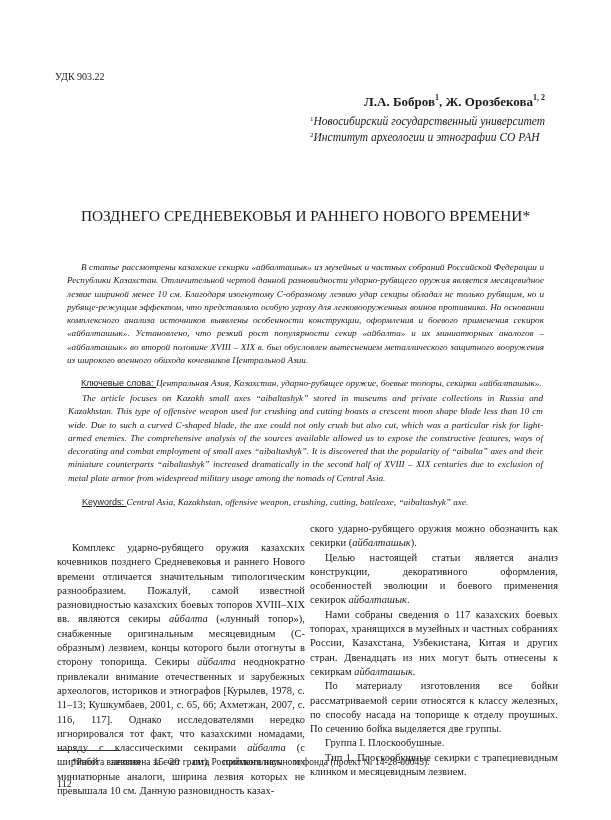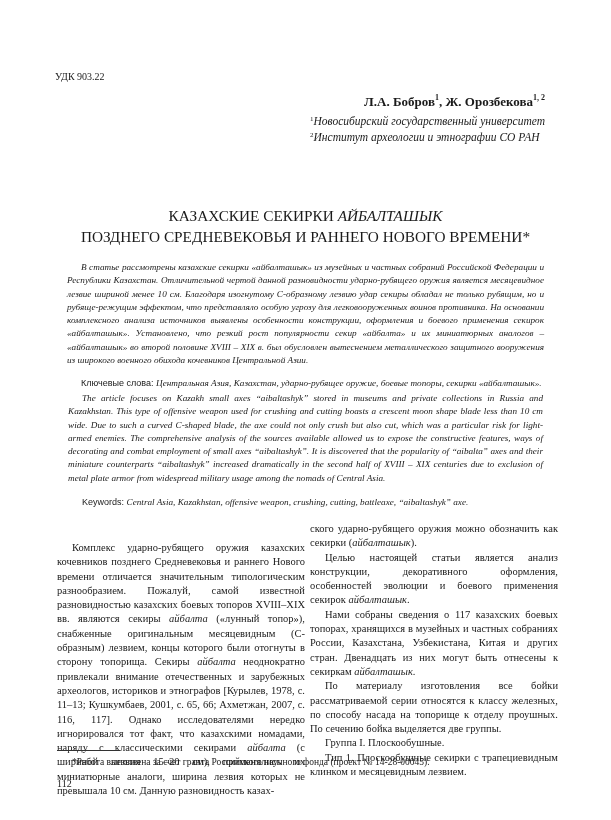--- a/index.html
+++ b/index.html
@@ -7,21 +7,21 @@
   .abs { position:absolute;text-align:right; }
   .udk { left:55px; top:71px; font-size:10px; }
   .authors { right:66px; top:93px; font-size:13px; font-weight:bold; text-align:right; }
   .authors sup { font-size:8px; vertical-align:6px; }
   .affil { right:66px; top:112px; font-size:11.5px; font-style:italic; text-align:left; line-height:14px; }
   .affil sup { font-style:normal; font-size:7px; vertical-align:4px; }
   .title { left:0; width:611px; top:205px; text-align:center; font-size:15.3px; line-height:21px; }
   .abstract { left:57px; width:497px; top:251px; font-size:9.2px; line-height:13.3px; text-align:justify; }
   .abstract p { margin:10px; text-indent:14px; }
   .it { font-style:italic; }
-  .kw-label { font-family:"Liberation Sans","DejaVu Sans",sans-serif; font-style:normal; font-size:9px; }
+  .kw-label { font-family:"Liberation Sans","DejaVu Sans",sans-serif; font-style:normal; font-size:9px;text-decoration:underline; }
   .abstract-en { left:57px; width:497px; top:381px; font-size:9.2px; line-height:13.3px; text-align:justify; }
   .abstract-en p { margin:11px; text-indent:14px; }
   .col { top:497px; width:248px; font-size:10.5px; line-height:14.3px; text-align:justify; }
   .col p { margin:0; text-indent:15px; }
   .col .noind { text-indent:0; }
   .col-left { left:57px;margin-top:44px; }
   .col-right { left:310px;margin-top:25px; }
   .fn-rule { left:57px; top:750px; width:63px; height:0; border-top:1px solid #333; }
   .footnote { left:72px; top:757px; font-size:9.5px; }
   .pagenum { left:57px; top:778px; font-size:10px; }
@@ -32,21 +32,20 @@
 <div class="abs udk">УДК 903.22</div>
 
 <div class="abs authors"><span>Л.А. Бобров</span><sup>1</sup><span>, </span><span>Ж. Орозбекова</span><sup>1, 2</sup></div>
 
 <div class="abs affil">
   <div><sup>1</sup><span>Новосибирский государственный университет</span></div>
   <div><sup>2</sup><span>Институт археологии и этнографии СО РАН</span></div>
 </div>
 
 <div class="abs title">
-  <div><span>КАЗАХСКИЕ СЕКИРКИ </span><span class="it">АЙБАЛТАШЫК</span></div>
   <div>ПОЗДНЕГО СРЕДНЕВЕКОВЬЯ И РАННЕГО НОВОГО ВРЕМЕНИ*</div>
 </div>
 
 <div class="abs abstract it">
   <p>В статье рассмотрены казахские секирки «айбалташык» из музейных и частных собраний Российской Федерации и Республики Казахстан. Отличительной чертой данной разновидности ударно-рубящего оружия является месяцевидное лезвие шириной менее 10 см. Благодаря изогнутому С-образному лезвию удар секиры обладал не только рубящим, но и рубяще-режущим эффектом, что представляло особую угрозу для легковооруженных воинов противника. На основании комплексного анализа источников выявлены особенности конструкции, оформления и боевого применения секирок «айбалташык». Установлено, что резкий рост популярности секир «айбалта» и их миниатюрных аналогов – «айбалташык» во второй половине XVIII – XIX в. был обусловлен вытеснением металлического защитного вооружения из широкого военного обихода кочевников Центральной Азии.</p>
   <p><span class="kw-label">Ключевые слова: </span><span>Центральная Азия, Казахстан, ударно-рубящее оружие, боевые топоры, секирки «айбалташык».</span></p>
 </div>
 
 <div class="abs abstract-en it">
   <p>The article focuses on Kazakh small axes “aibaltashyk” stored in museums and private collections in Russia and Kazakhstan. This type of offensive weapon used for crushing and cutting boasts a crescent moon shape blade less than 10 cm wide. Due to such a curved C-shaped blade, the axe could not only crush but also cut, which was a particular risk for light-armed enemies. The comprehensive analysis of the sources available allowed us to expose the constructive features, ways of decorating and combat employment of small axes “aibaltashyk”. It is discovered that the popularity of “aibalta” axes and their miniature counterparts “aibaltashyk” increased dramatically in the second half of XVIII – XIX centuries due to exclusion of metal plate armor from widespread military usage among the nomads of Central Asia.</p>

